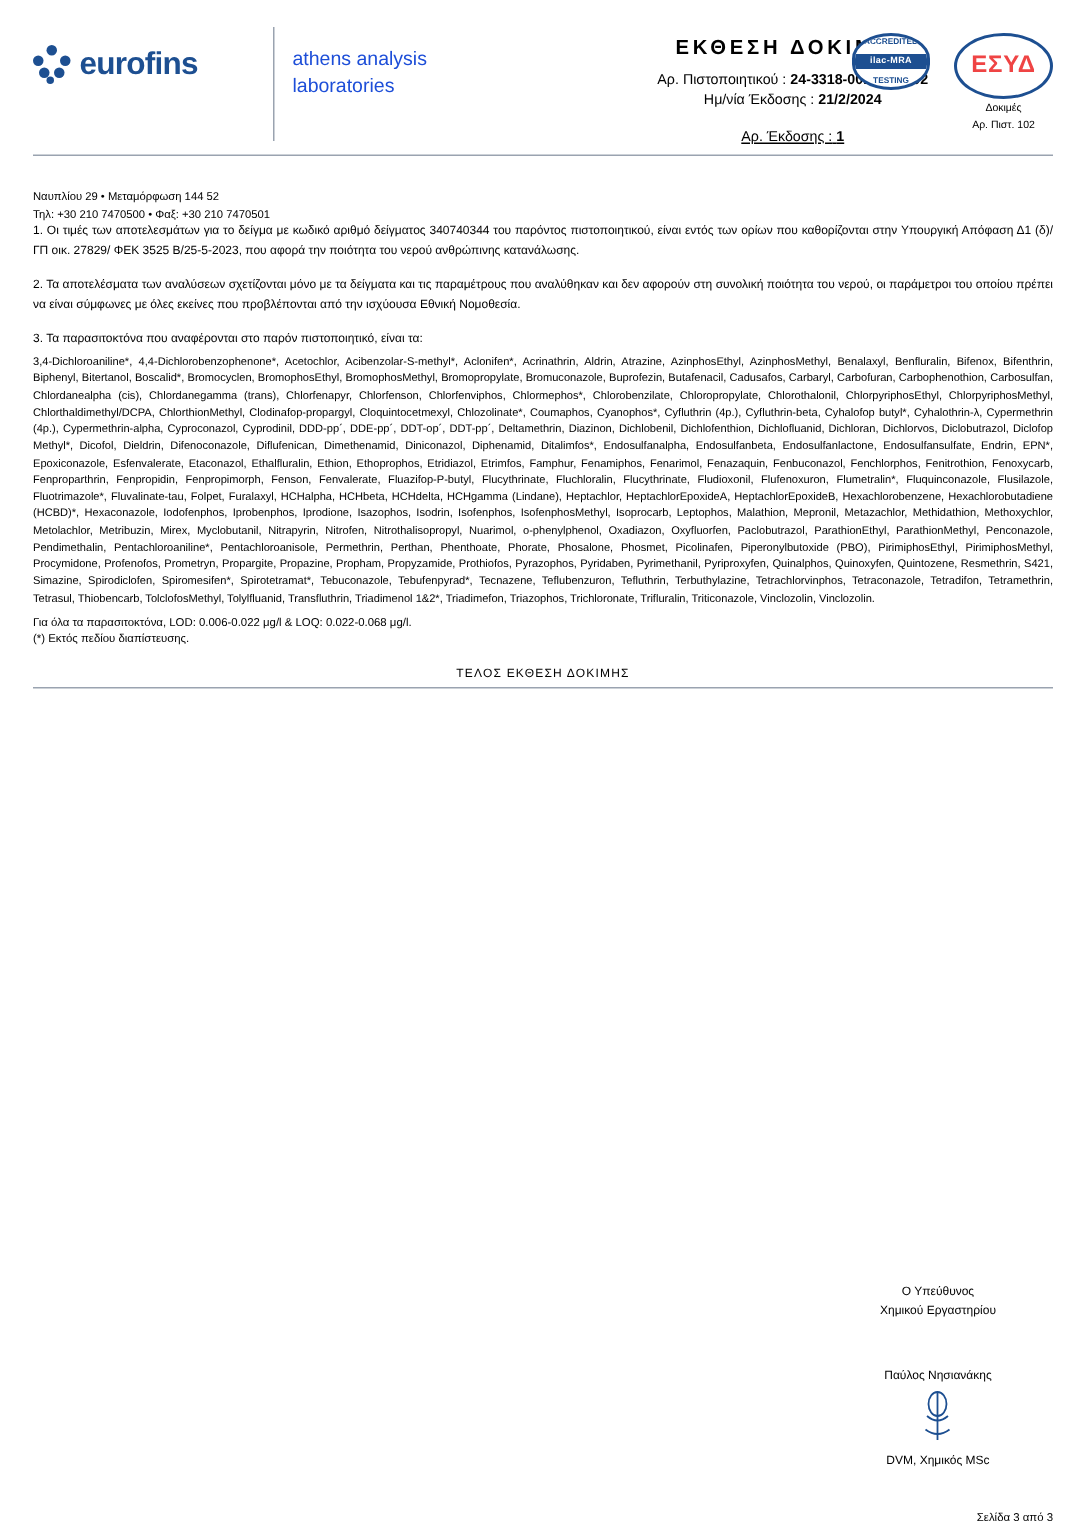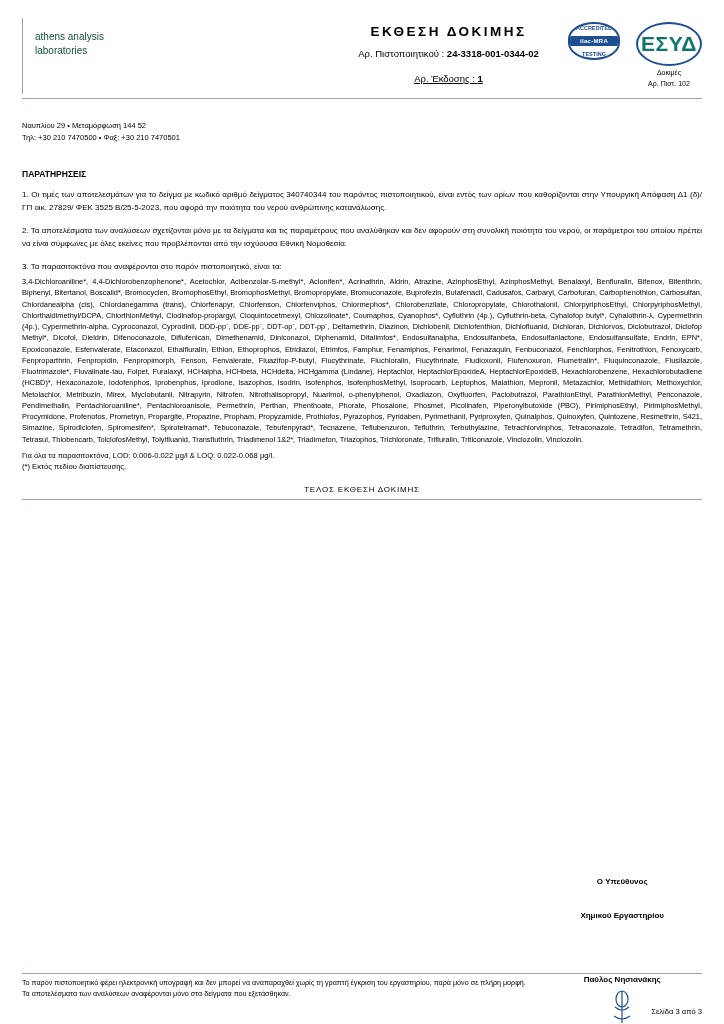--- a/index.html
+++ b/index.html
@@ -66,22 +66,22 @@
     letter-spacing: -0.5px;
   }
 
   .hdr-mid {
     flex: 0 0 150px;
     border-left: 1px solid #9aa3b0;
     padding: 12px 0 6px 12px;
     min-height: 58px;
   }
   .hdr-mid .lab-name {
-    color: #14532d;
-    font-size: 10px;
+    color: #1d4ed8;
+    font-size: 13px;
     line-height: 1.35;
   }
 
   .hdr-right {
     flex: 1;
     padding-left: 10px;
     padding-top: 6px;
   }
   .doc-title {
     text-align: center;
@@ -149,22 +149,22 @@
     font-size: 5.5px;
     color: #1d4f91;
     font-weight: bold;
   }
   .esyd-wrap { text-align: center; }
   .esyd {
     width: 62px;
     height: 40px;
     border: 2px solid #1d4f91;
     border-radius: 50%;
-    color: #0f766e;
-    font-size: 21px;
+    color: #ef4444;
+    font-size: 16px;
     font-weight: bold;
     display: flex;
     align-items: center;
     justify-content: center;
     letter-spacing: 0.5px;
   }
   .esyd-cap {
     font-size: 7px;
     margin-top: 2px;
     line-height: 1.3;
@@ -212,21 +212,21 @@
 
   
   .sign {
     position: absolute;
     right: 60px;
     top: 855px;
     text-align: center;
     font-size: 8px;
     line-height: 1.6;
   }
-  .sign .bold { font-weight: bold; margin-top: 21px; }
+  .sign .bold { font-weight: normal; }
   .stamp {
     margin: 4px auto 2px auto;
     width: 26px;
     height: 34px;
     color: #1d4f91;
   }
 
   
   .footer {
     position: absolute;
@@ -245,31 +245,48 @@
     font-size: 7.6px;
   }
 </style>
 </head>
 <body>
 
 <div class="page">
 
   <div class="header">
 
+    <div class="hdr-left">
+      <div class="logo-row">
+        <span class="logo-mark">
+          <i></i>
+            <i></i>
+            <i></i>
+            <i></i>
+            <i></i>
+            <i></i>
+        </span>
+        <span class="logo-text">eurofins</span>
+      </div>
+    </div>
 
     <div class="hdr-mid">
       <div class="lab-name">athens analysis</div>
       <div class="lab-name">laboratories</div>
     </div>
 
     <div class="hdr-right">
       <div class="doc-title">ΕΚΘΕΣΗ ΔΟΚΙΜΗΣ</div>
       <div class="meta-line">
         <span>Αρ. Πιστοποιητικού :</span>
         <b>24-3318-001-0344-02</b>
+      </div>
+      <div class="meta-line">
+        <span>Ημ/νία Έκδοσης :</span>
+        <b>21/2/2024</b>
       </div>
       <div class="meta-line" style="margin-top:14px;text-decoration:underline;">
         <span>Αρ. Έκδοσης :</span>
         <b>1</b>
       </div>
     </div>
   </div>
 
   <div class="marks">
     <div class="ilac">
@@ -284,21 +301,20 @@
       <div class="esyd-cap">Δοκιμές</div>
       <div class="esyd-cap">Αρ. Πιστ. 102</div>
     </div>
   </div>
 
   <div class="address">
     <div>Ναυπλίου 29 • Μεταμόρφωση 144 52</div>
     <div>Τηλ: +30 210 7470500 • Φαξ: +30 210 7470501</div>
   </div>
 
-  <div class="section-title">ΠΑΡΑΤΗΡΗΣΕΙΣ</div>
 
   <p class="note">1. Οι τιμές των αποτελεσμάτων για το δείγμα με κωδικό αριθμό δείγματος 340740344 του παρόντος πιστοποιητικού, είναι εντός των ορίων που καθορίζονται στην Υπουργική Απόφαση Δ1 (δ)/ΓΠ οικ. 27829/ ΦΕΚ 3525 Β/25-5-2023, που αφορά την ποιότητα του νερού ανθρώπινης κατανάλωσης.</p>
   <p class="note">2. Τα αποτελέσματα των αναλύσεων σχετίζονται μόνο με τα δείγματα και τις παραμέτρους που αναλύθηκαν και δεν αφορούν στη συνολική ποιότητα του νερού, οι παράμετροι του οποίου πρέπει να είναι σύμφωνες με όλες εκείνες που προβλέπονται από την ισχύουσα Εθνική Νομοθεσία.</p>
   <p class="note" style="margin-bottom:2px;">3. Τα παρασιτοκτόνα που αναφέρονται στο παρόν πιστοποιητικό, είναι τα:</p>
 
   <p class="subs">3,4-Dichloroaniline*, 4,4-Dichlorobenzophenone*, Acetochlor, Acibenzolar-S-methyl*, Aclonifen*, Acrinathrin, Aldrin, Atrazine, AzinphosEthyl, AzinphosMethyl, Benalaxyl, Benfluralin, Bifenox, Bifenthrin, Biphenyl, Bitertanol, Boscalid*, Bromocyclen, BromophosEthyl, BromophosMethyl, Bromopropylate, Bromuconazole, Buprofezin, Butafenacil, Cadusafos, Carbaryl, Carbofuran, Carbophenothion, Carbosulfan, Chlordanealpha (cis), Chlordanegamma (trans), Chlorfenapyr, Chlorfenson, Chlorfenviphos, Chlormephos*, Chlorobenzilate, Chloropropylate, Chlorothalonil, ChlorpyriphosEthyl, ChlorpyriphosMethyl, Chlorthaldimethyl/DCPA, ChlorthionMethyl, Clodinafop-propargyl, Cloquintocetmexyl, Chlozolinate*, Coumaphos, Cyanophos*, Cyfluthrin (4p.), Cyfluthrin-beta, Cyhalofop butyl*, Cyhalothrin-λ, Cypermethrin (4p.), Cypermethrin-alpha, Cyproconazol, Cyprodinil, DDD-pp´, DDE-pp´, DDT-op´, DDT-pp´, Deltamethrin, Diazinon, Dichlobenil, Dichlofenthion, Dichlofluanid, Dichloran, Dichlorvos, Diclobutrazol, Diclofop Methyl*, Dicofol, Dieldrin, Difenoconazole, Diflufenican, Dimethenamid, Diniconazol, Diphenamid, Ditalimfos*, Endosulfanalpha, Endosulfanbeta, Endosulfanlactone, Endosulfansulfate, Endrin, EPN*, Epoxiconazole, Esfenvalerate, Etaconazol, Ethalfluralin, Ethion, Ethoprophos, Etridiazol, Etrimfos, Famphur, Fenamiphos, Fenarimol, Fenazaquin, Fenbuconazol, Fenchlorphos, Fenitrothion, Fenoxycarb, Fenproparthrin, Fenpropidin, Fenpropimorph, Fenson, Fenvalerate, Fluazifop-P-butyl, Flucythrinate, Fluchloralin, Flucythrinate, Fludioxonil, Flufenoxuron, Flumetralin*, Fluquinconazole, Flusilazole, Fluotrimazole*, Fluvalinate-tau, Folpet, Furalaxyl, HCHalpha, HCHbeta, HCHdelta, HCHgamma (Lindane), Heptachlor, HeptachlorEpoxideA, HeptachlorEpoxideB, Hexachlorobenzene, Hexachlorobutadiene (HCBD)*, Hexaconazole, Iodofenphos, Iprobenphos, Iprodione, Isazophos, Isodrin, Isofenphos, IsofenphosMethyl, Isoprocarb, Leptophos, Malathion, Mepronil, Metazachlor, Methidathion, Methoxychlor, Metolachlor, Metribuzin, Mirex, Myclobutanil, Nitrapyrin, Nitrofen, Nitrothalisopropyl, Nuarimol, o-phenylphenol, Oxadiazon, Oxyfluorfen, Paclobutrazol, ParathionEthyl, ParathionMethyl, Penconazole, Pendimethalin, Pentachloroaniline*, Pentachloroanisole, Permethrin, Perthan, Phenthoate, Phorate, Phosalone, Phosmet, Picolinafen, Piperonylbutoxide (PBO), PirimiphosEthyl, PirimiphosMethyl, Procymidone, Profenofos, Prometryn, Propargite, Propazine, Propham, Propyzamide, Prothiofos, Pyrazophos, Pyridaben, Pyrimethanil, Pyriproxyfen, Quinalphos, Quinoxyfen, Quintozene, Resmethrin, S421, Simazine, Spirodiclofen, Spiromesifen*, Spirotetramat*, Tebuconazole, Tebufenpyrad*, Tecnazene, Teflubenzuron, Tefluthrin, Terbuthylazine, Tetrachlorvinphos, Tetraconazole, Tetradifon, Tetramethrin, Tetrasul, Thiobencarb, TolclofosMethyl, Tolylfluanid, Transfluthrin, Triadimenol 1&amp;2*, Triadimefon, Triazophos, Trichloronate, Trifluralin, Triticonazole, Vinclozolin, Vinclozolin.</p>
 
   <div class="lod">Για όλα τα παρασιτοκτόνα, LOD: 0.006-0.022 μg/l &amp; LOQ: 0.022-0.068 μg/l.</div>
   <div class="lod">(*) Εκτός πεδίου διαπίστευσης.</div>
 
@@ -311,19 +327,15 @@
     <div class="bold">Παύλος Νησιανάκης</div>
     <svg class="stamp" viewBox="0 0 26 34">
       <ellipse cx="13" cy="9" rx="6" ry="8" fill="none" stroke="#1d4f91" stroke-width="1.2"></ellipse>
       <path d="M13 1 L13 33" stroke="#1d4f91" stroke-width="1.2" fill="none"></path>
       <path d="M6 17 Q13 23 20 17" stroke="#1d4f91" stroke-width="1.2" fill="none"></path>
       <path d="M5 26 Q13 32 21 26" stroke="#1d4f91" stroke-width="1.2" fill="none"></path>
     </svg>
     <div class="bold">DVM, Χημικός MSc</div>
   </div>
 
-  <div class="footer">
-    <div>Το παρόν πιστοποιητικό φέρει ηλεκτρονική υπογραφή και δεν μπορεί να αναπαραχθεί χωρίς τη γραπτή έγκριση του εργαστηρίου, παρά μόνο σε πλήρη μορφή.</div>
-    <div>Τα αποτελέσματα των αναλύσεων αναφέρονται μόνο στα δείγματα που εξετάσθηκαν.</div>
-  </div>
   <div class="page-num">Σελίδα 3 από 3</div>
 
 </div>
 
 </body></html>

